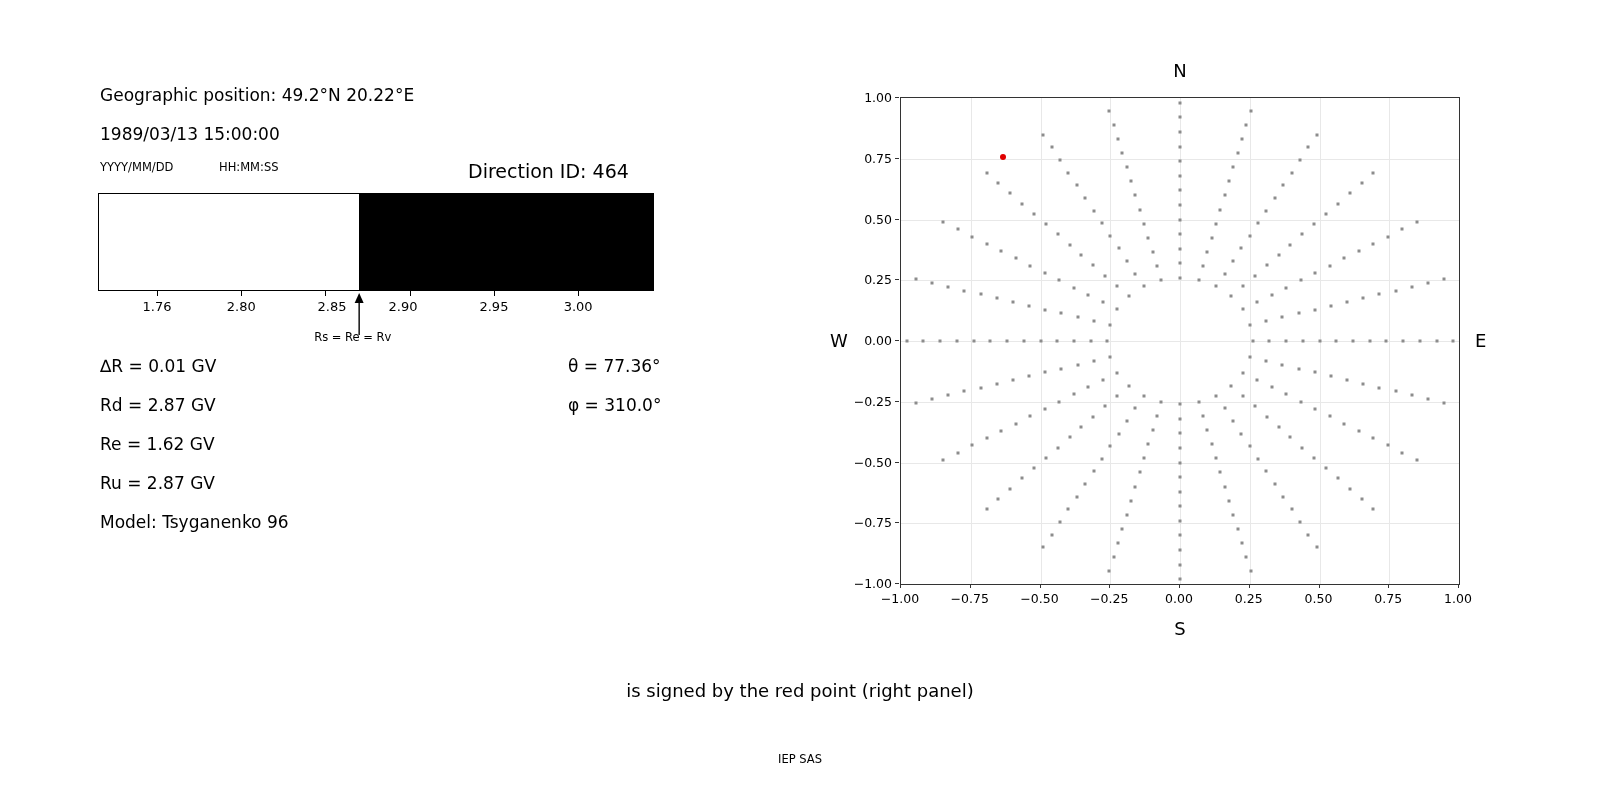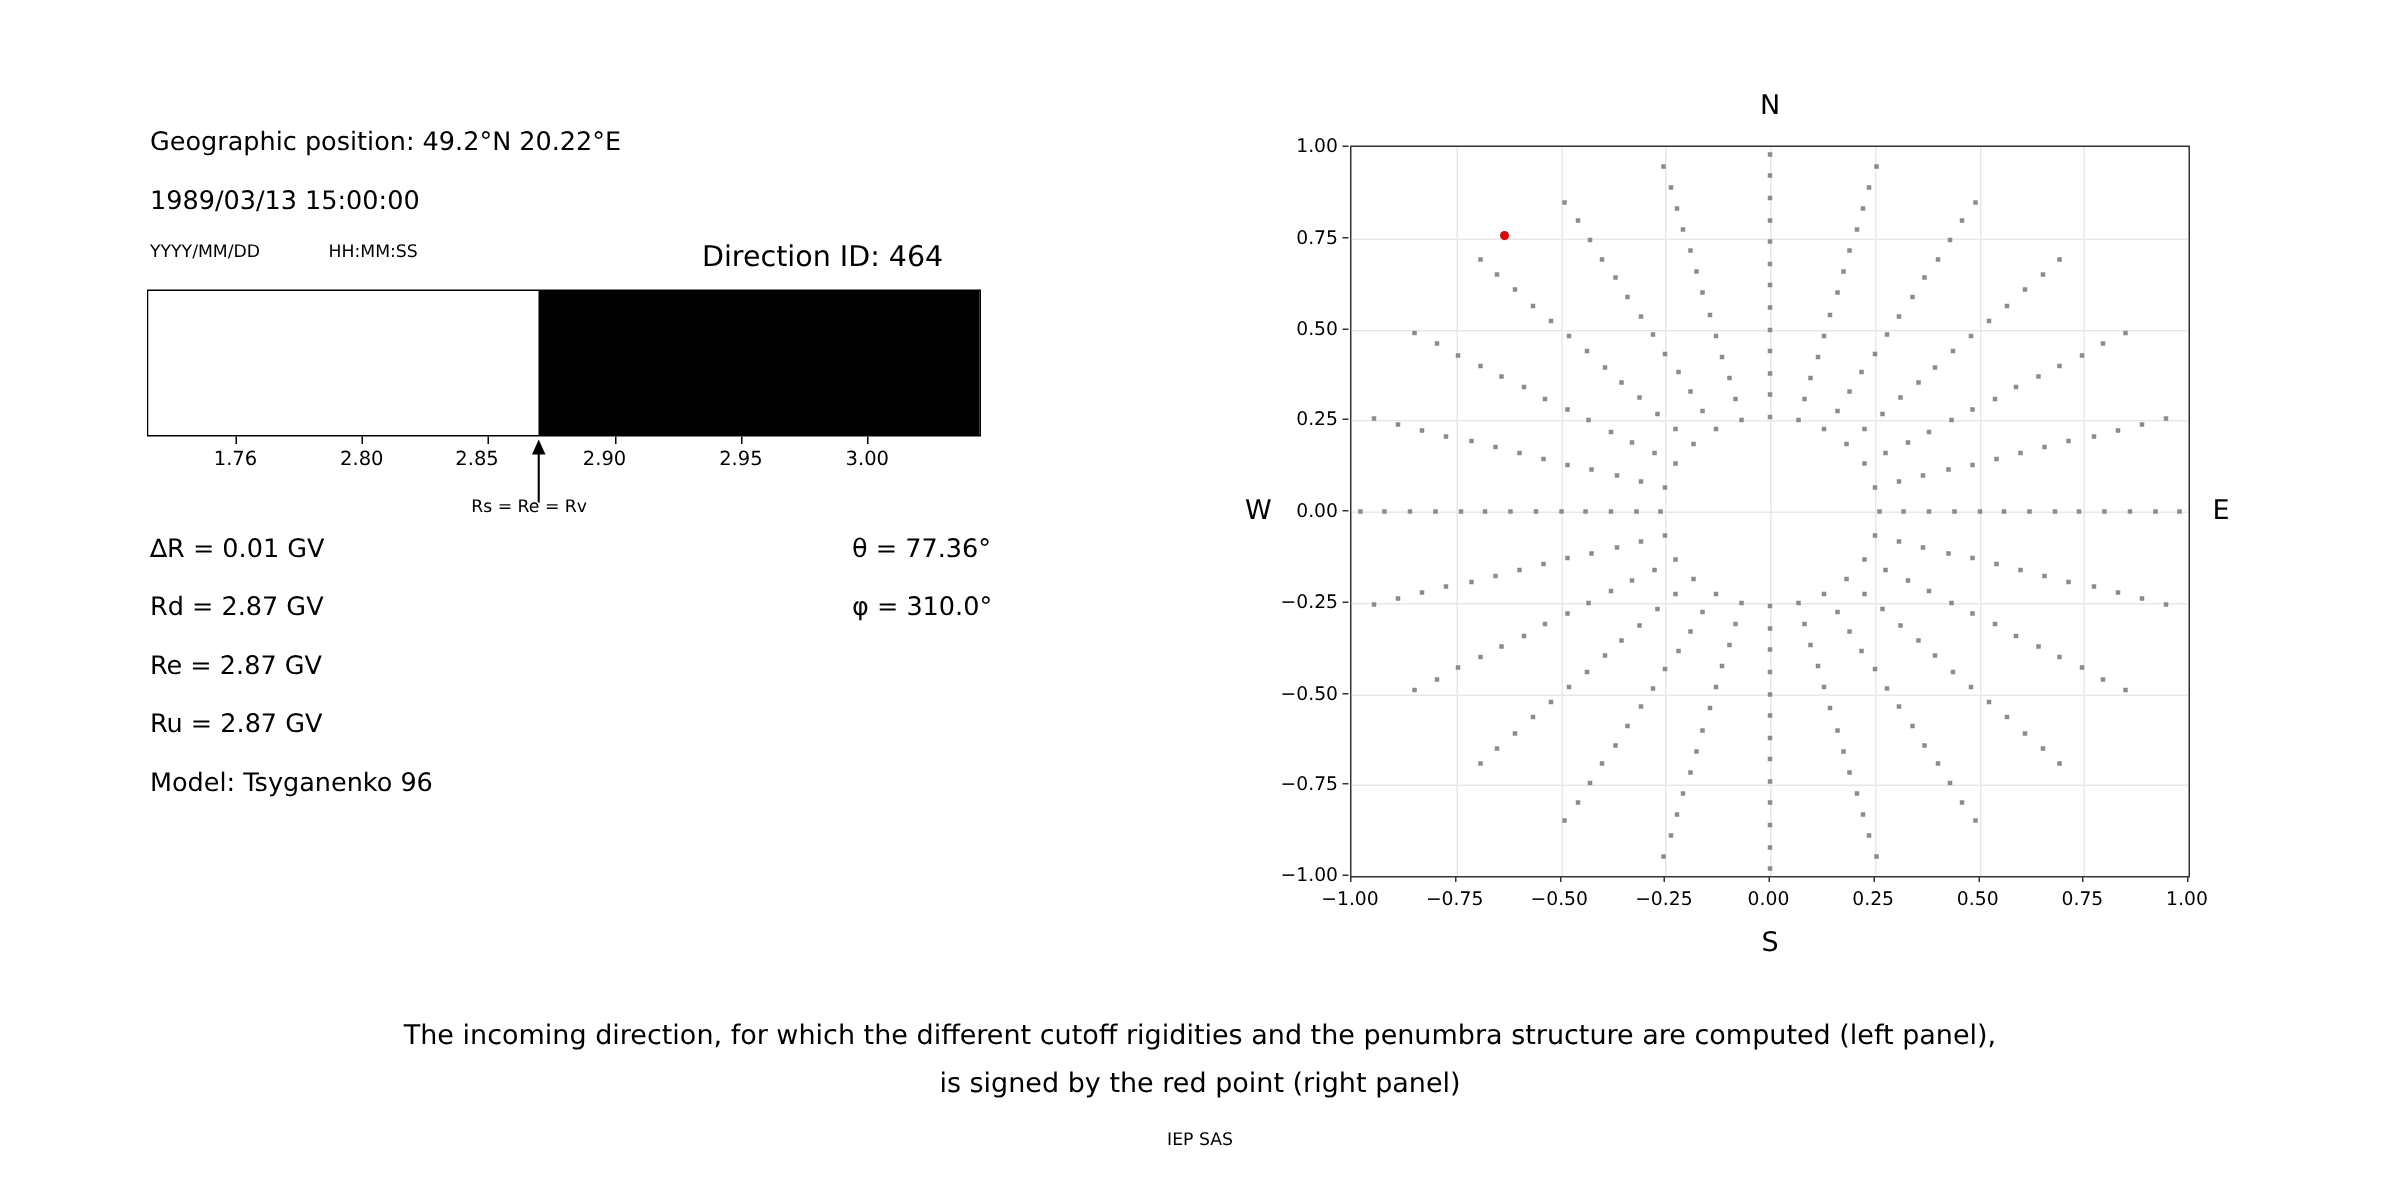--- a/index.html
+++ b/index.html
@@ -223,37 +223,37 @@
         <div class="pen-seg" style="width: 46.9697%; background: rgb(255, 255, 255);"></div>
         <div class="pen-seg" style="width: 53.0303%; background: rgb(0, 0, 0);"></div>
       </div>
   </div>
   <div id="penumbra-axis">
       <div class="pen-tick" style="left: 58.9697px;"></div>
       <div class="pen-tick-label" style="left: 58.9697px;">1.76</div>
       <div class="pen-tick" style="left: 143.212px;"></div>
       <div class="pen-tick-label" style="left: 143.212px;">2.80</div>
       <div class="pen-tick" style="left: 227.455px;"></div>
-      <div class="pen-tick-label" style="left: 220px;">2.85</div>
+      <div class="pen-tick-label" style="left: 234px;">2.85</div>
       <div class="pen-tick" style="left: 311.697px;"></div>
       <div class="pen-tick-label" style="left: 305px;">2.90</div>
       <div class="pen-tick" style="left: 395.939px;"></div>
       <div class="pen-tick-label" style="left: 395.939px;">2.95</div>
       <div class="pen-tick" style="left: 480.182px;"></div>
       <div class="pen-tick-label" style="left: 480.182px;">3.00</div>
     </div>
   <svg id="rs-arrow" viewBox="0 0 556 50">
     <line x1="261.1515151515155" y1="46" x2="261.1515151515155" y2="10" stroke="#000" stroke-width="1.4"></line>
     <polygon points="261.1515151515155,4 256.6515151515155,14 265.6515151515155,14" fill="#000"></polygon>
   </svg>
   <div id="rs-label" style="left: 314.152px;">Rs = Re = Rv</div>
 
   <div class="val-line" id="v-dr">∆R = 0.01 GV</div>
   <div class="val-line" id="v-rd">Rd = 2.87 GV</div>
-  <div class="val-line" id="v-re">Re = 2.87 GV</div>
+  <div class="val-line" id="v-re">Re = 1.62 GV</div>
   <div class="val-line" id="v-ru">Ru = 2.87 GV</div>
   <div class="val-line" id="v-model">Model: Tsyganenko 96</div>
   <div class="val-line" id="v-theta">θ = 77.36°</div>
   <div class="val-line" id="v-phi">φ = 310.0°</div>
 </div>
 
 <div class="panel" id="right-panel">
   <div class="compass" id="compass-n">N</div>
   <div class="compass" id="compass-s">S</div>
   <div class="compass" id="compass-w">W</div>
@@ -622,16 +622,15 @@
       <div class="tickmark-y" style="top: 178.5px; left: 75px;"></div>
       <div class="axis-tick-y" style="top: 178.5px; left: 20px; width: 52px;">0.50</div>
       <div class="tickmark-y" style="top: 117.75px; left: 75px;"></div>
       <div class="axis-tick-y" style="top: 117.75px; left: 20px; width: 52px;">0.75</div>
       <div class="tickmark-y" style="top: 57px; left: 75px;"></div>
       <div class="axis-tick-y" style="top: 57px; left: 20px; width: 52px;">1.00</div>
     </div>
 </div>
 
 <div id="caption">
-  <div>The incoming direction, for which the different cutoff rigidities and the penumbra structure are computed (left panel),</div>
   <div>is signed by the red point (right panel)</div>
 </div>
 <div id="credit">IEP SAS</div>
 
 </body></html>

